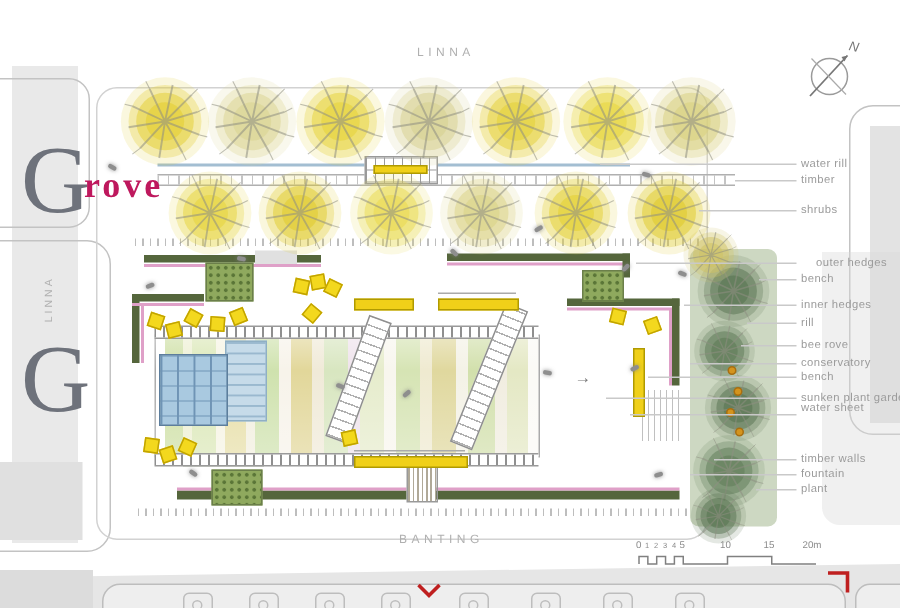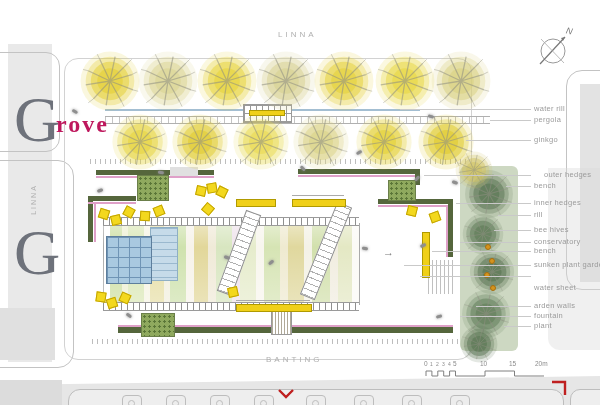--- a/index.html
+++ b/index.html
@@ -231,32 +231,32 @@
   <div class="ll" style="left:494px;top:212px;width:37px;"></div>
   <div class="ll" style="left:460px;top:224px;width:71px;"></div>
   <div class="ll" style="left:432px;top:233px;width:99px;"></div>
   <div class="ll" style="left:404px;top:247px;width:127px;"></div>
   <div class="ll" style="left:420px;top:258px;width:111px;"></div>
   <div class="ll" style="left:476px;top:288px;width:55px;"></div>
   <div class="ll" style="left:460px;top:298px;width:71px;"></div>
   <div class="ll" style="left:504px;top:308px;width:27px;"></div>
 
   <div class="lt" style="top:87px;">water rill</div>
-  <div class="lt" style="top:98px;">pergola</div>
-  <div class="lt" style="top:118px;">ginkgo</div>
+  <div class="lt" style="top:98px;">timber</div>
+  <div class="lt" style="top:118px;">shrubs</div>
   <div class="lt" style="top:153px;padding-left:10px;">outer hedges</div>
   <div class="lt" style="top:164px;">bench</div>
   <div class="lt" style="top:181px;">inner hedges</div>
   <div class="lt" style="top:193px;">rill</div>
-  <div class="lt" style="top:208px;">bee hives</div>
+  <div class="lt" style="top:208px;">bee rove</div>
   <div class="lt" style="top:220px;">conservatory</div>
   <div class="lt" style="top:229px;">bench</div>
   <div class="lt" style="top:243px;">sunken plant garden</div>
-  <div class="lt" style="top:266px;">water sheet</div>
-  <div class="lt" style="top:284px;">arden walls</div>
+  <div class="lt" style="top:250px;">water sheet</div>
+  <div class="lt" style="top:284px;">timber walls</div>
   <div class="lt" style="top:294px;">fountain</div>
   <div class="lt" style="top:304px;">plant</div>
 
   <div class="abs street" style="left:278px;top:12px;">LINNA</div>
   <div class="abs street" style="left:266px;top:337px;">BANTING</div>
   <div class="abs street" style="left:18px;top:178px;transform:rotate(-90deg);transform-origin:center;font-size:7px;letter-spacing:2px;">LINNA</div>
 
   <svg class="abs" style="left:534px;top:8px;" width="44" height="46" viewBox="0 0 44 46">
     <circle cx="19" cy="25" r="12" fill="none" stroke="#9a9a9a" stroke-width="1"></circle>
     <line x1="6" y1="38" x2="31" y2="11" stroke="#777" stroke-width="1.2"></line>

